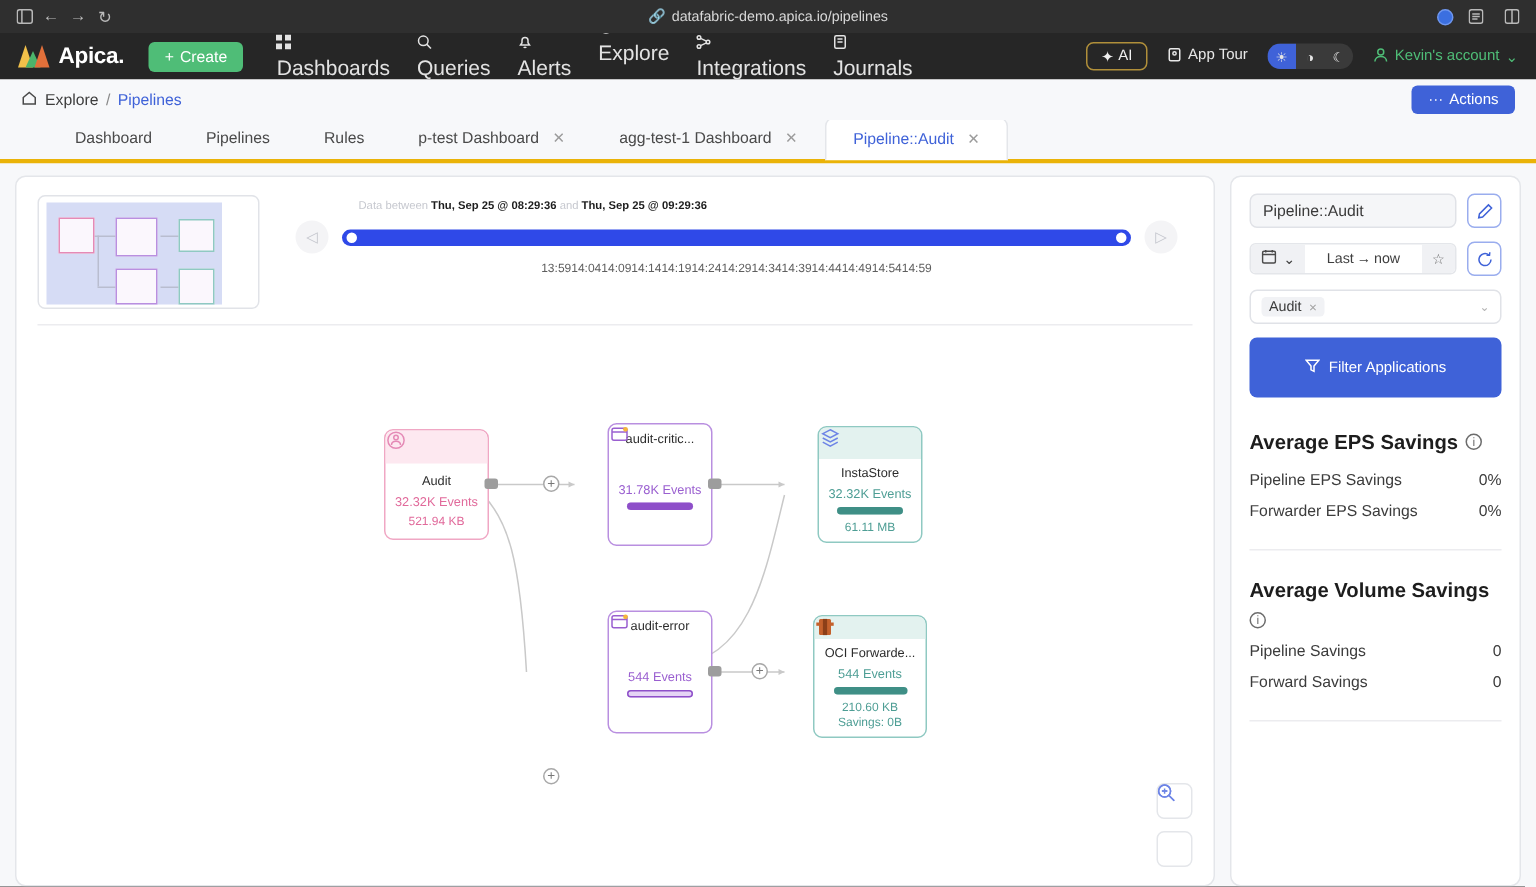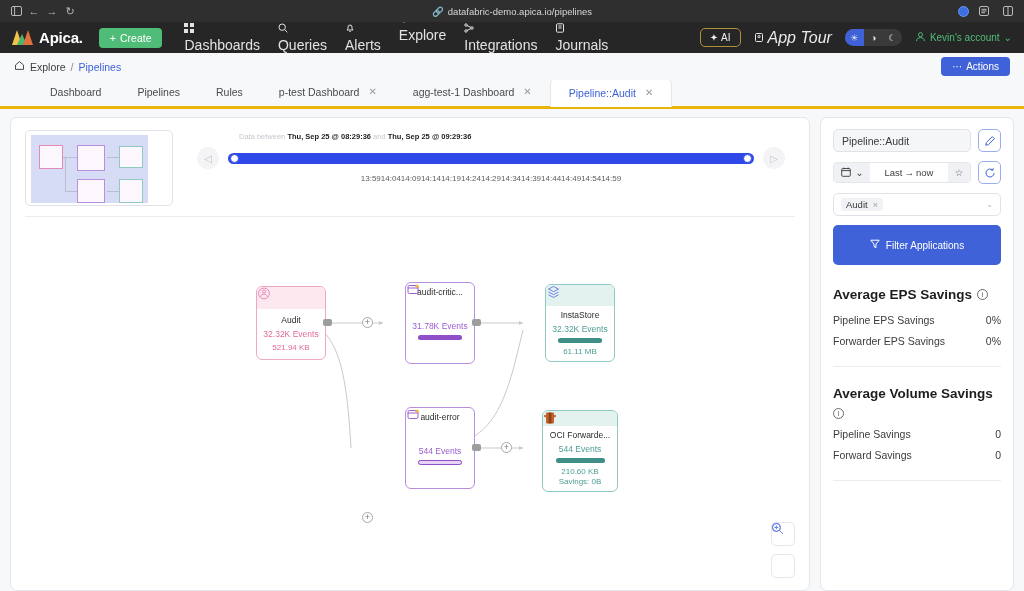--- a/index.html
+++ b/index.html
@@ -62,21 +62,21 @@
     color: #e3e3e3; font-size: 14px; display: flex; align-items: flex-start;
     gap: 4px; cursor: pointer; white-space: nowrap; flex-direction: column;
   }
   .nav-item svg { display: block; }
   .appnav-right { margin-left: auto; display: flex; align-items: center; gap: 13px; }
   .ai-chip {
     border: 1px solid #b08f3a; border-radius: 5px; height: 19px;
     padding: 0 9px; display: flex; align-items: center; gap: 3px;
     color: #f0f0f0; font-size: 10px; cursor: pointer;
   }
-  .apptour { color: #e8e8e8; font-size: 16px; display: flex; align-items: flex-start; gap: 4px; cursor: pointer; font-style: italic; }
+  .apptour { color: #e8e8e8; font-size: 10px; display: flex; align-items: flex-start; gap: 4px; cursor: pointer; }
   .theme-toggle {
     display: flex; align-items: center; height: 17px; border-radius: 9px;
     background: #3a3a3a; overflow: hidden; cursor: pointer;
   }
   .theme-seg { width: 19px; height: 17px; display: flex; align-items: center; justify-content: center; color: #e5e5e5; font-size: 9px; }
   .theme-seg.active { background: #3f62d8; }
   .account { color: #4fbd77; font-size: 10px; display: flex; align-items: center; gap: 4px; cursor: pointer; }
 
   
   .crumbrow {

